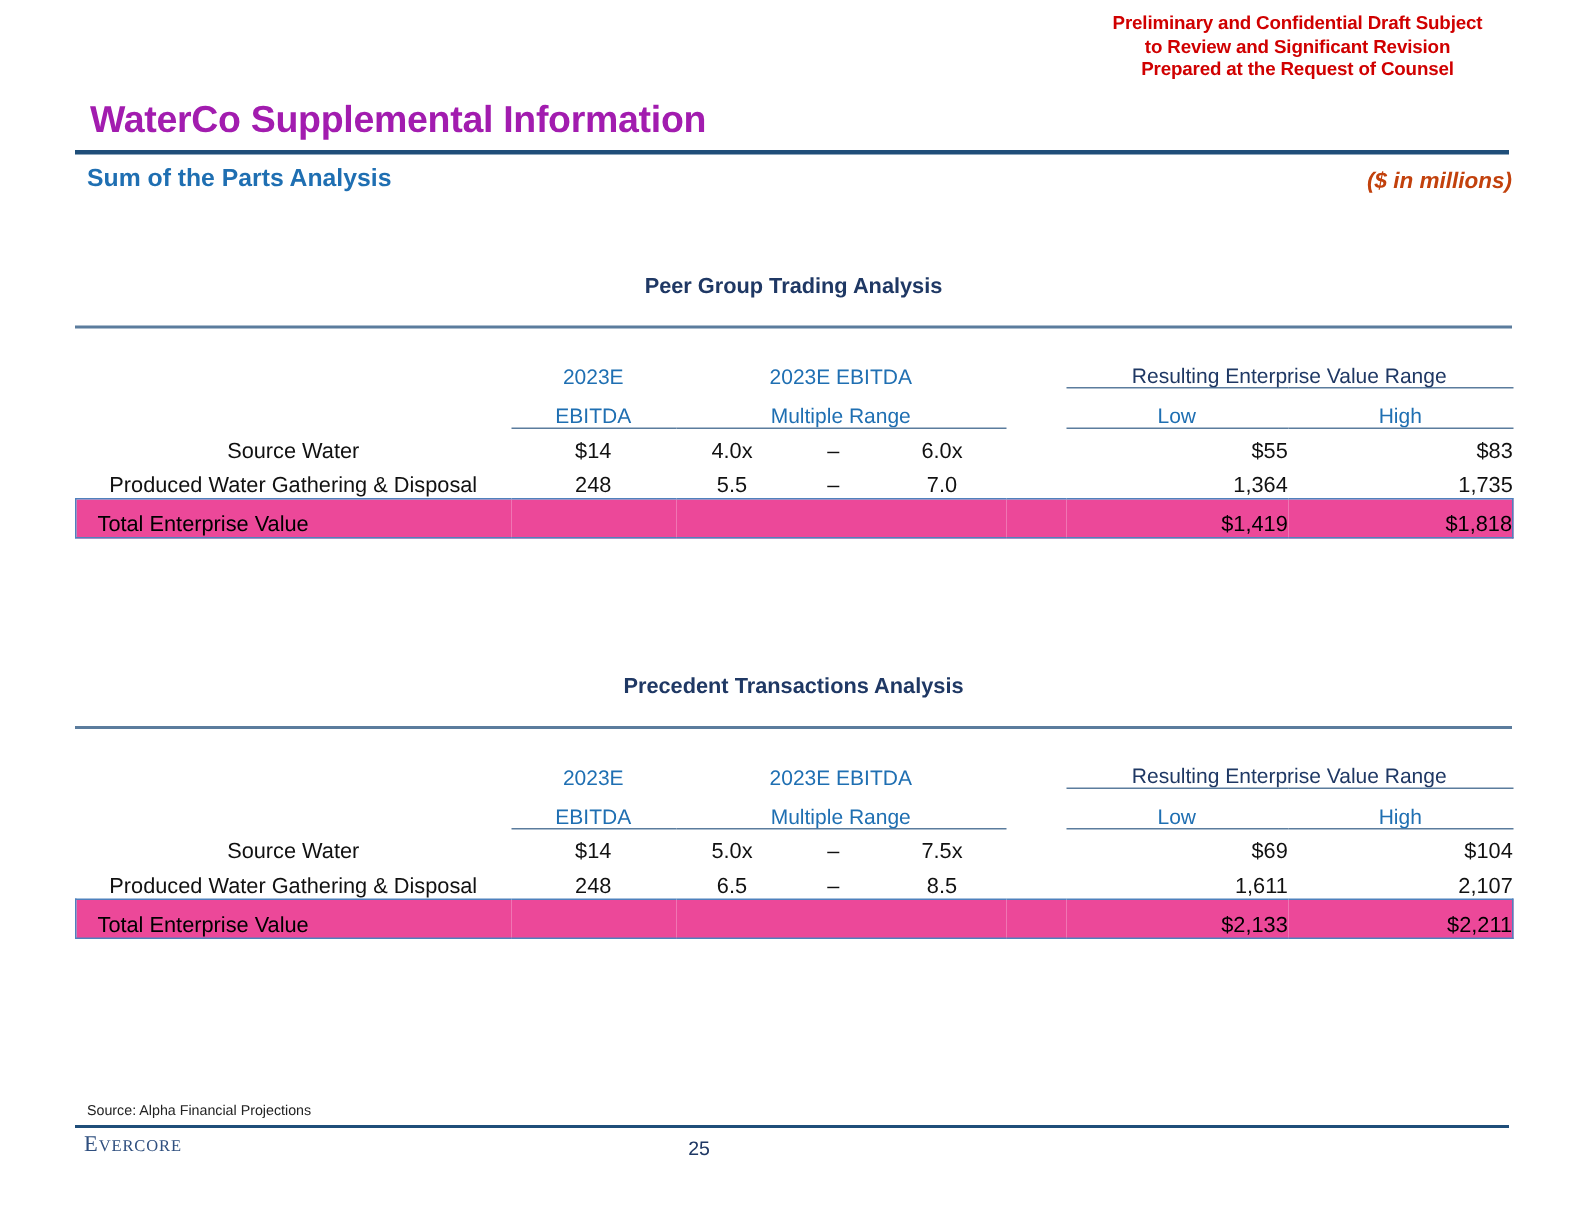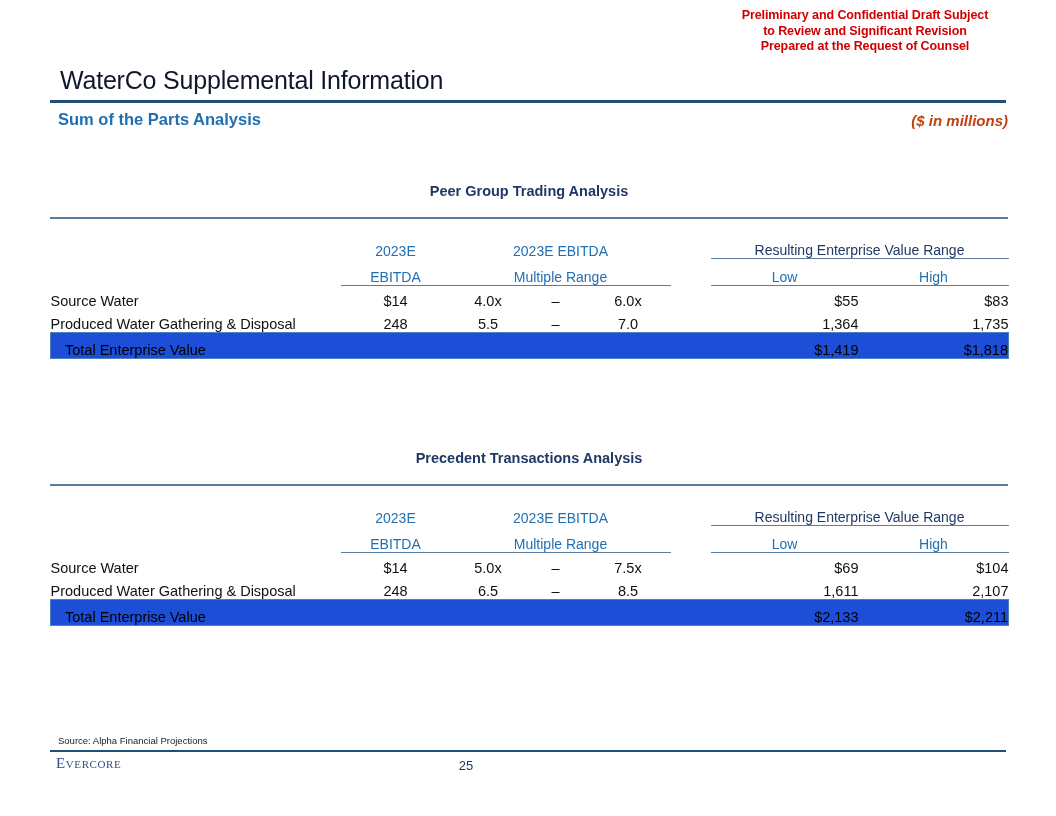--- a/index.html
+++ b/index.html
@@ -29,22 +29,22 @@
     line-height: 15.5px;
     letter-spacing: -0.1px;
   }
 
   
   .page-title {
     position: absolute;
     left: 60px;
     top: 66px;
     font-size: 25px;
-    font-weight: normal;
-    color: #0f172a;
+    font-weight: bold;
+    color: #a21caf;
     letter-spacing: -0.2px;
   }
   .title-rule {
     position: absolute;
     left: 50px;
     top: 100px;
     width: 956px;
     height: 3px;
     background: #1F4E79;
   }
@@ -122,29 +122,29 @@
   .hdr-row-2 td { height: 26px; }
 
   .spacer-row td { height: 12px; }
 
   
   .data-row td {
     height: 23px;
     font-size: 14.5px;
     color: #111111;
   }
-  .td-label { text-align: left; padding-left: 2px; margin-top: 44px; }
+  .td-label { text-align: center; padding-left: 2px; margin-top: 44px; }
   .td-num   { text-align: center; }
   .td-right { text-align: right; padding-right: 22px; }
   .td-right-2{ text-align: right; padding-right: 22px; }
 
   
   .total-row td {
     height: 25px;
-    background: #1d4ed8;
+    background: #ec4899;
     border-top: 1.5px solid #4F81BD;
     border-bottom: 1.5px solid #4F81BD;
     font-weight: bold;
     font-size: 14.5px;
     color: #000000;
   }
   .total-row td.first { border-left: 1.5px solid #4F81BD; padding-left: 14px; text-align: left; }
   .total-row td.last  { border-right: 1.5px solid #4F81BD; }
 
   

